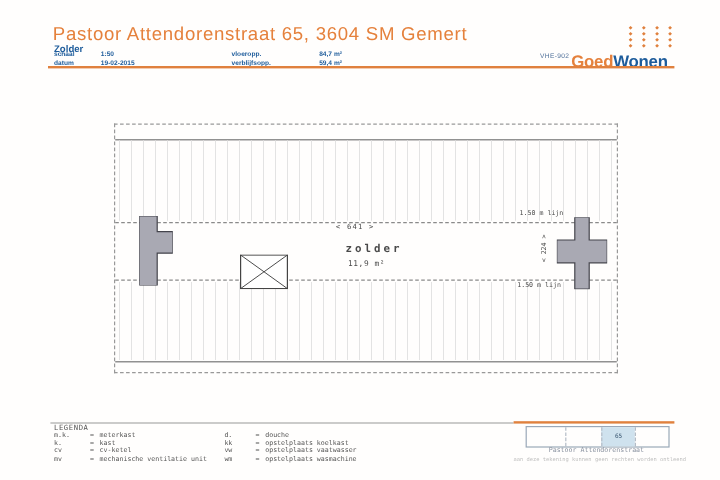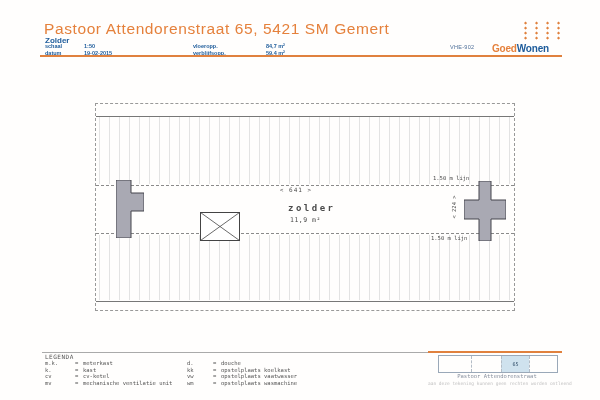--- a/index.html
+++ b/index.html
@@ -6,21 +6,21 @@
   .sheet{position:relative;width:600px;height:400px;background:#fffefd;overflow:hidden;
          font-family:"Liberation Sans",sans-serif;}
   .abs{position:absolute;}
   
   .title{left:44px;top:20px;font-size:15.5px;letter-spacing:.6px;color:#E5813C;font-weight:400;}
   .floor{left:45px;top:36px;font-size:8px;font-weight:bold;color:#1E5C9B;}
   .meta{font-size:5.5px;font-weight:600;color:#1E5C9B;white-space:nowrap;}
   .vhe{left:450px;top:44px;font-size:5.5px;color:#4e6f99;letter-spacing:.3px;}
   .rule-orange{background:#E0813E;height:2px;}
   .rule-gray{background:#aaa;height:1px;}
-  .logo-text{left:492px;top:43px;font-size:10px;font-weight:bold;letter-spacing:-.2px;}
+  .logo-text{left:476px;top:43px;font-size:14px;font-weight:bold;letter-spacing:-.2px;}
   .logo-text .g{color:#E5813C;} .logo-text .w{color:#1E5C9B;}
   .logo-marks{left:520px;top:20px;display:grid;grid-template-columns:repeat(4,11px);
               grid-auto-rows:5px;color:#E0813E;font-size:4px;line-height:5px;text-align:center;}
   
   .plan{left:95px;top:103px;width:418px;height:206px;border:1px dashed #999;}
   .plan .solid{position:absolute;left:0;width:418px;border-top:1px solid #777;}
   .plan .dash{position:absolute;left:0;width:418px;border-top:1px dashed #8a8a8a;}
   .plan .rafters{position:absolute;left:3px;width:412px;
         background:repeating-linear-gradient(90deg,#e3e3e3 0 1px,transparent 1px 10px);}
   .plan .ptxt{position:absolute;font-family:"DejaVu Sans Mono",monospace;color:#4a4a4a;white-space:nowrap;}
@@ -44,21 +44,21 @@
   .street{left:438px;top:373px;width:118px;text-align:center;font-size:5.5px;color:#8a92a0;
           font-family:"DejaVu Sans Mono",monospace;white-space:nowrap;}
   .discl{left:428px;top:381px;width:140px;text-align:center;font-size:4.5px;color:#bfbfbf;
          font-family:"DejaVu Sans Mono",monospace;white-space:nowrap;}
 </style>
 </head>
 <body>
 
 <div class="sheet">
 
-  <div class="abs title">Pastoor Attendorenstraat 65, 5421 SM Gemert</div>
+  <div class="abs title">Pastoor Attendorenstraat 65, 3604 SM Gemert</div>
   <div class="abs floor">Zolder</div>
 
   <span class="abs meta" style="left:45px;top:43px">schaal</span>
   <span class="abs meta" style="left:84px;top:43px">1:50</span>
   <span class="abs meta" style="left:45px;top:50px">datum</span>
   <span class="abs meta" style="left:84px;top:50px">19-02-2015</span>
   <span class="abs meta" style="left:193px;top:43px">vloeropp.</span>
   <span class="abs meta" style="left:266px;top:43px">84,7 m²</span>
   <span class="abs meta" style="left:193px;top:50px">verblijfsopp.</span>
   <span class="abs meta" style="left:266px;top:50px">59,4 m²</span>

